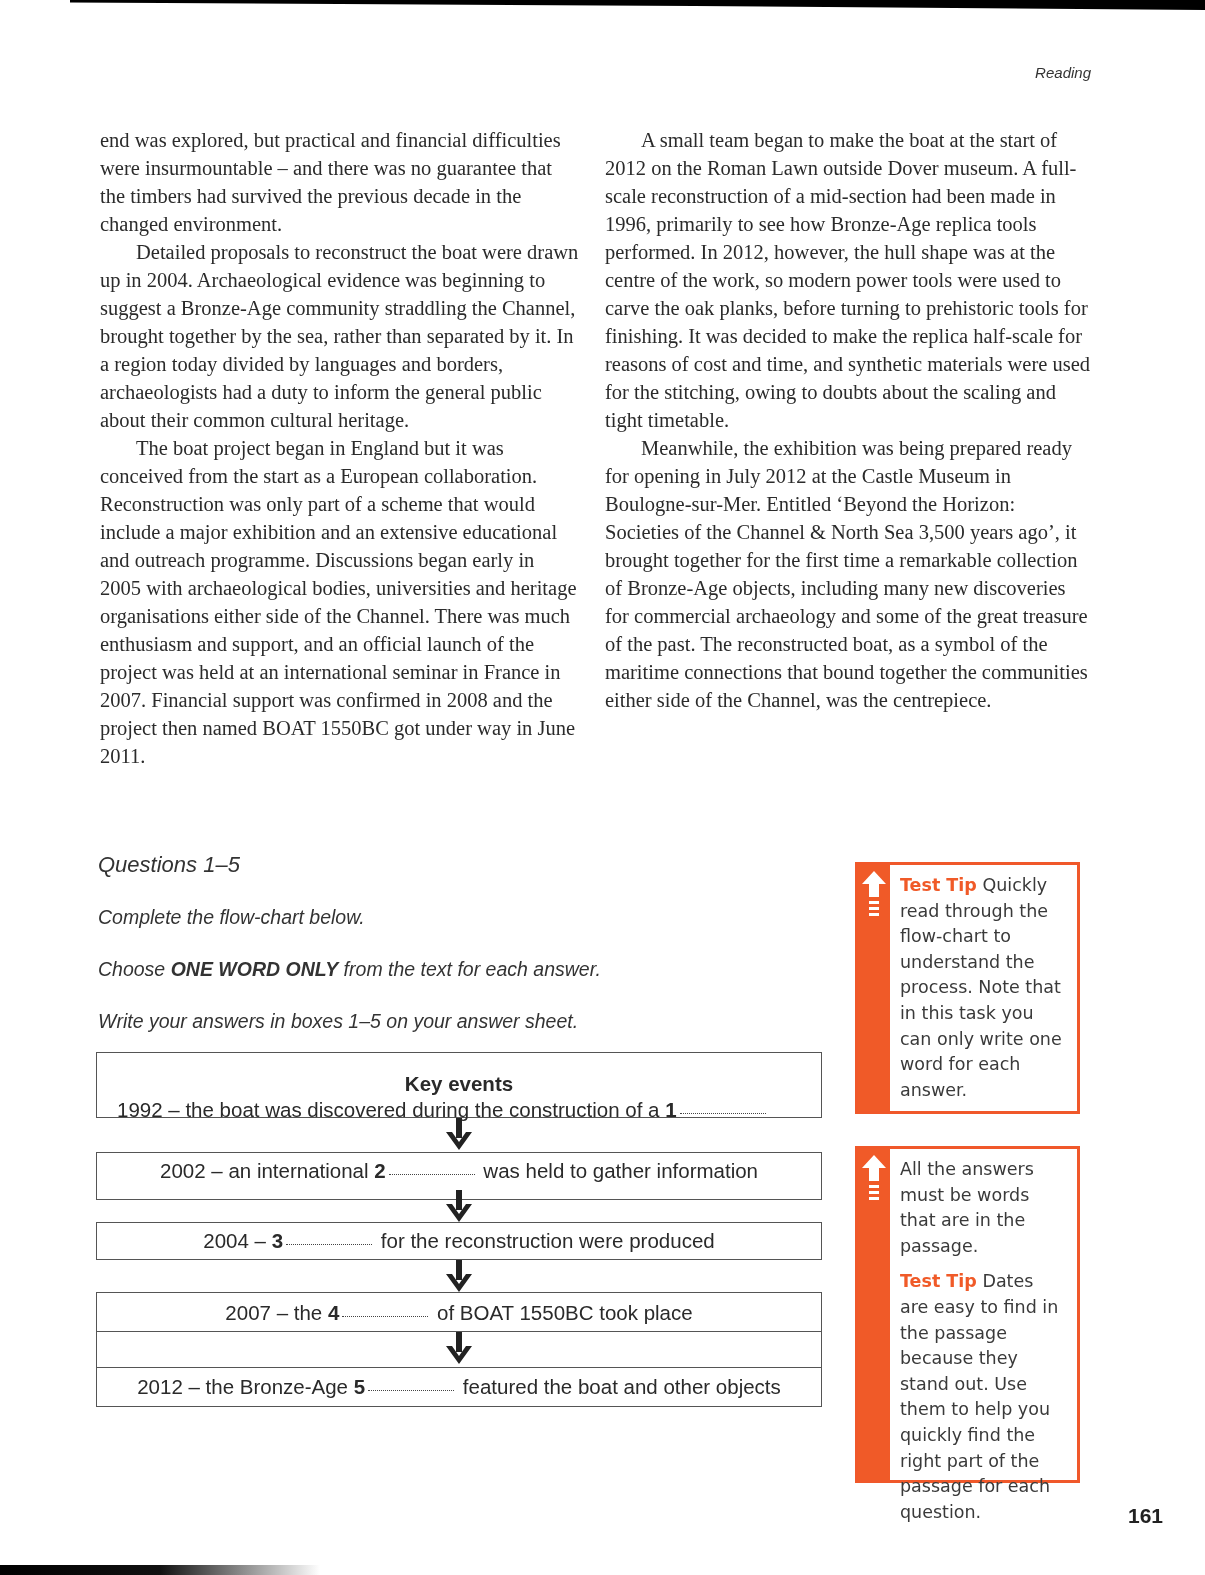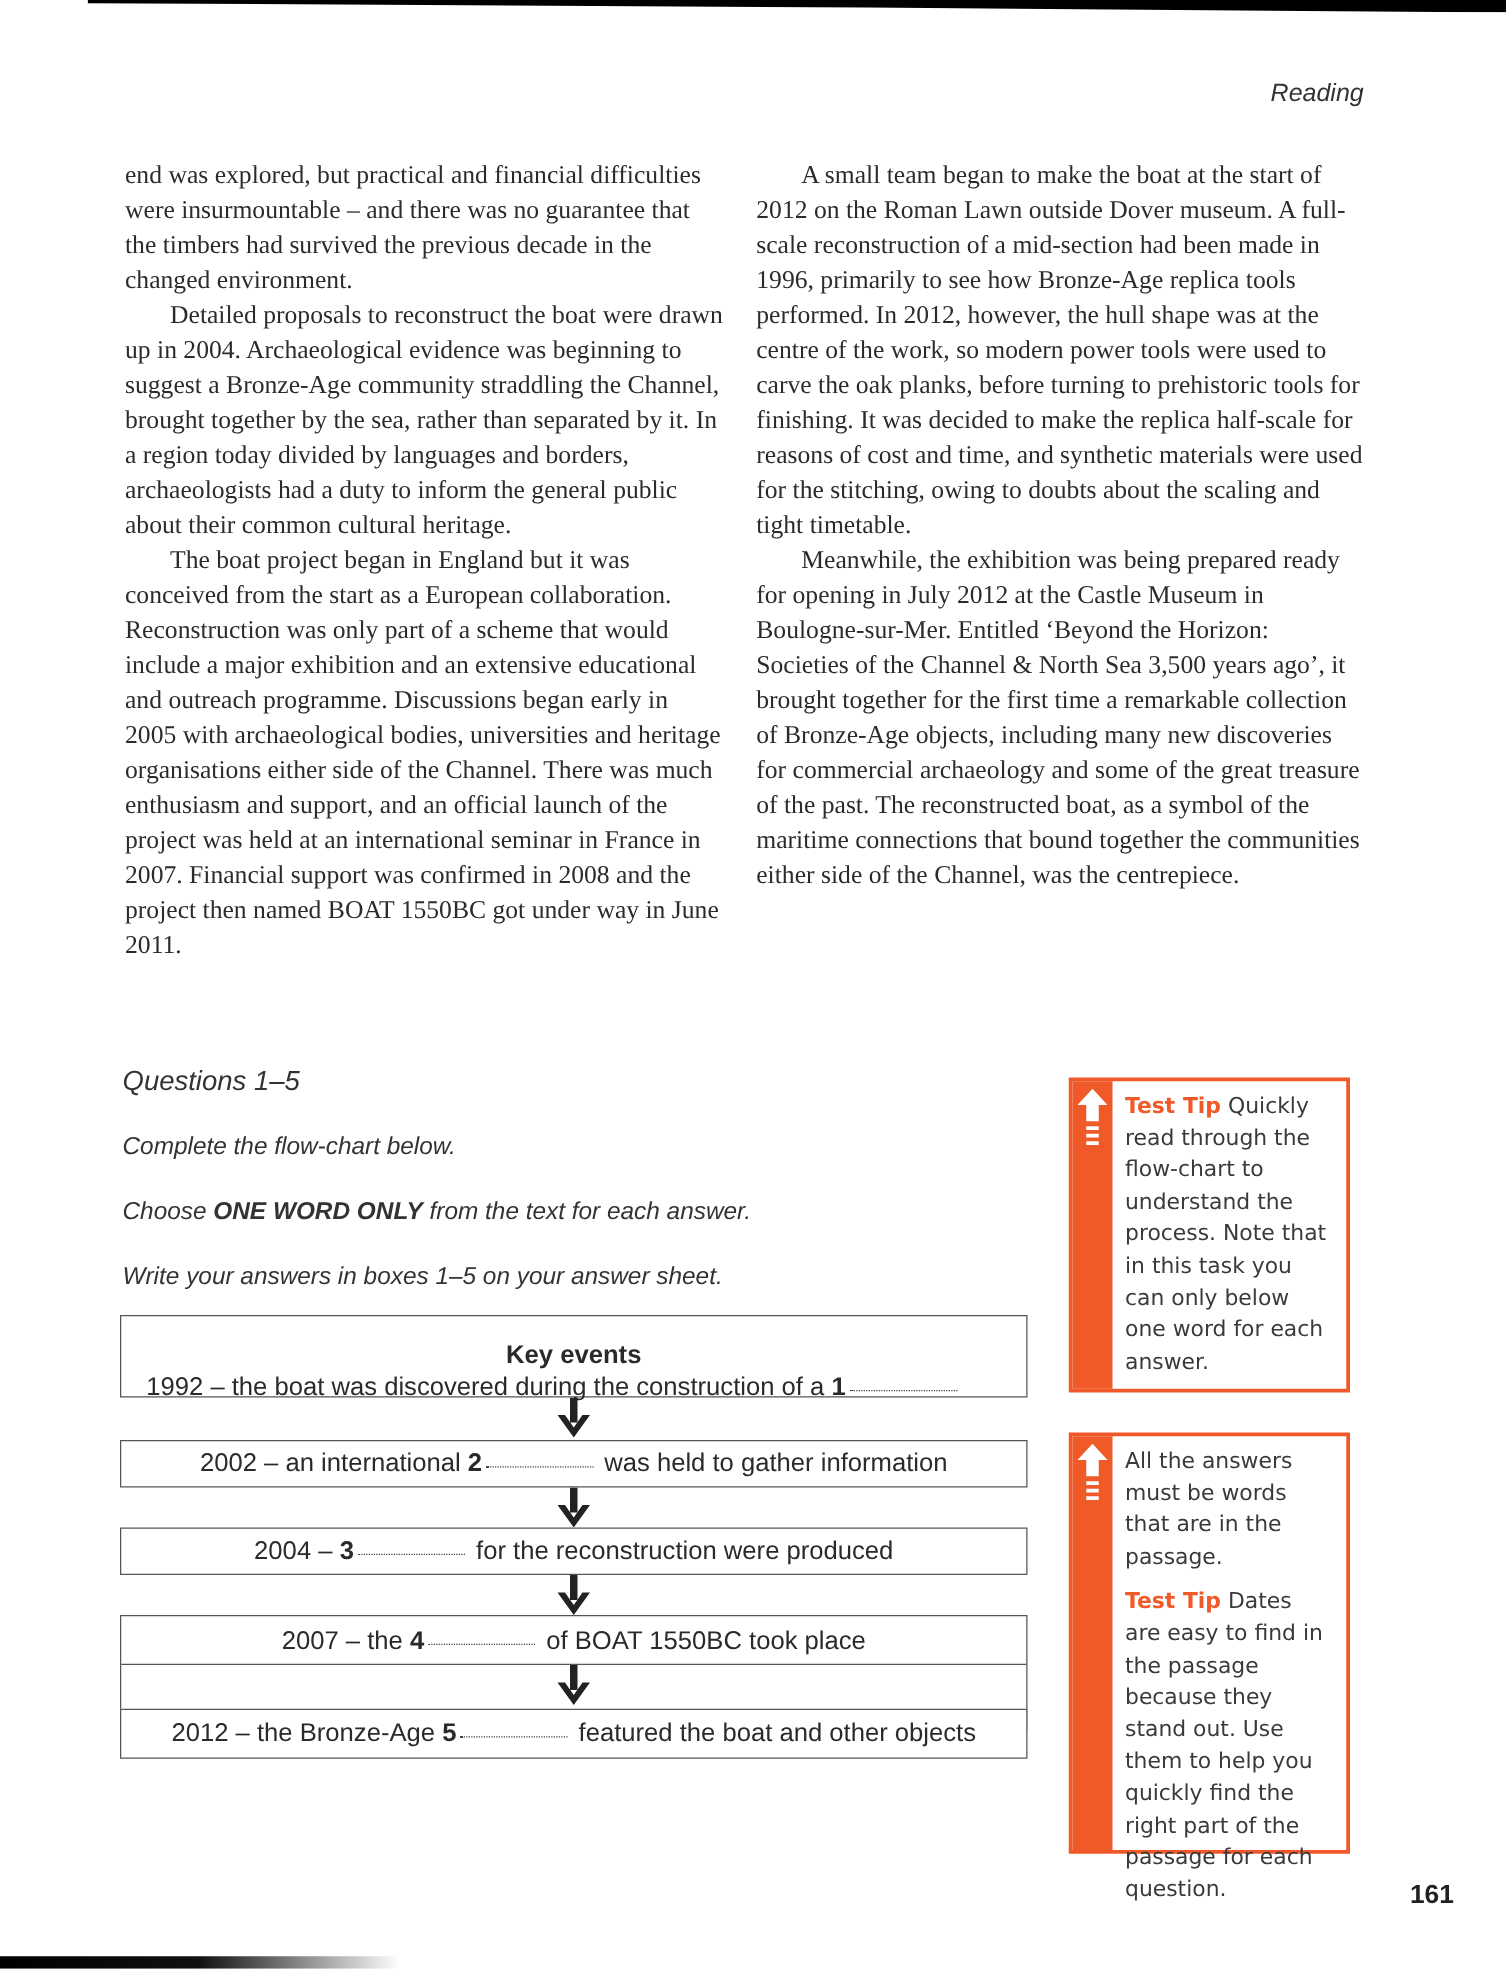--- a/index.html
+++ b/index.html
@@ -13,21 +13,21 @@
       background: #000;
       clip-path: polygon(0 0, 100% 0, 100% 100%, 55% 60%, 0 25%);
     }
     .scan-bottom {
       position: absolute; left: 0; bottom: 0; width: 320px; height: 10px;
       background: linear-gradient(90deg, #000 0%, #111 50%, rgba(0,0,0,0) 100%);
     }
     .running-head {
       position: absolute; right: 114px; top: 64px;
       font-family: "Liberation Sans", sans-serif; font-style: italic;
-      font-size: 20px; color: #333;
+      font-size: 15px; color: #333;
     }
     .col {
       position: absolute; top: 126px;
       font-size: 20.5px; line-height: 28px; color: #2b2b2b;
       text-align: left;
     }
     .col-left { left: 100px; width: 480px; }
     .col-right { left: 605px; width: 486px; }
     .col p { margin: 0; text-indent: 36px; }
     .col p.no-indent { text-indent: 0; }
@@ -50,21 +50,21 @@
 
     .flow-box {
       position: absolute; left: 96px; width: 726px;
       border: 1.5px solid #555; background: #fff;
       font-family: "Liberation Sans", sans-serif; font-size: 20.5px; color: #2a2a2a;
       text-align: center; box-sizing: border-box;
     }
     .fb-1 { top: 1052px; height: 66px; padding-top: 18px; line-height: 26px; }
     .fb-1 .title { font-weight: bold; }
     .fb-1 .line { text-align: left; padding-left: 20px; }
-    .fb-2 { top: 1152px; height: 38px; line-height: 36px; }
+    .fb-2 { top: 1152px; height: 48px; line-height: 36px; }
     .fb-3 { top: 1222px; height: 38px; line-height: 36px; }
     .fb-4 { top: 1292px; height: 92px; }
     .fb-4 .row { height: 38px; line-height: 40px; }
     .fb-4 .row + .row { border-top: 1.5px solid #555; height: 37px; }
     .fb-5 { top: 1367px; height: 40px; line-height: 38px; }
     .gap { display: inline-block; border-bottom: 1.5px dotted #444; width: 86px; height: 1px; vertical-align: 3px; margin: 0 3px; }
     .num { font-weight: bold; }
 
     .arrow {
       position: absolute; left: 446px; width: 26px; height: 32px;
@@ -168,21 +168,21 @@
 <div class="tip tip-1">
   <div class="bar">
     <svg width="24" height="52" viewBox="0 0 24 52">
       <polygon points="12,0 24,13 17,13 17,26 7,26 7,13 0,13" fill="#fff"></polygon>
       <rect x="7" y="30" width="10" height="3" fill="#fff"></rect>
       <rect x="7" y="36" width="10" height="3" fill="#fff"></rect>
       <rect x="7" y="42" width="10" height="3" fill="#fff"></rect>
     </svg>
   </div>
   <div class="body">
-    <p><span class="label">Test Tip</span> <span>Quickly read through the flow-chart to understand the process. Note that in this task you can only below one word for each answer.</span></p>
+    <p><span class="label">Test Tip</span> <span>Quickly read through the flow-chart to understand the process. Note that in this task you can only write one word for each answer.</span></p>
   </div>
 </div>
 
 <div class="tip tip-2">
   <div class="bar">
     <svg width="24" height="52" viewBox="0 0 24 52">
       <polygon points="12,0 24,13 17,13 17,26 7,26 7,13 0,13" fill="#fff"></polygon>
       <rect x="7" y="30" width="10" height="3" fill="#fff"></rect>
       <rect x="7" y="36" width="10" height="3" fill="#fff"></rect>
       <rect x="7" y="42" width="10" height="3" fill="#fff"></rect>

